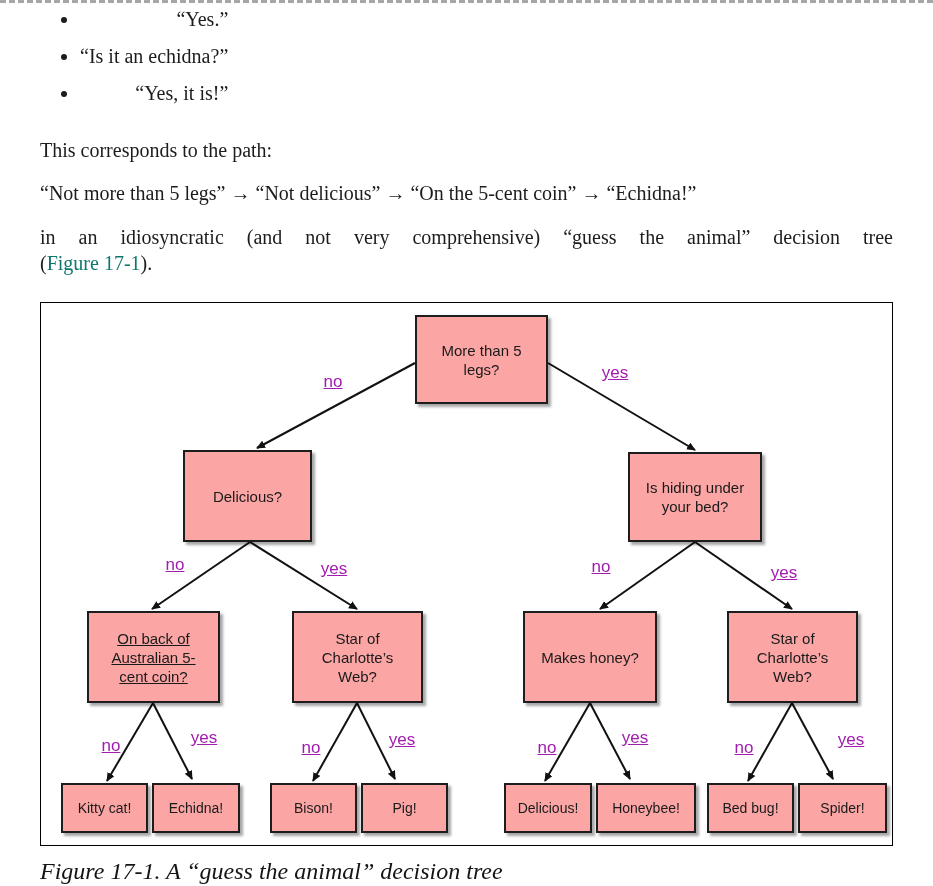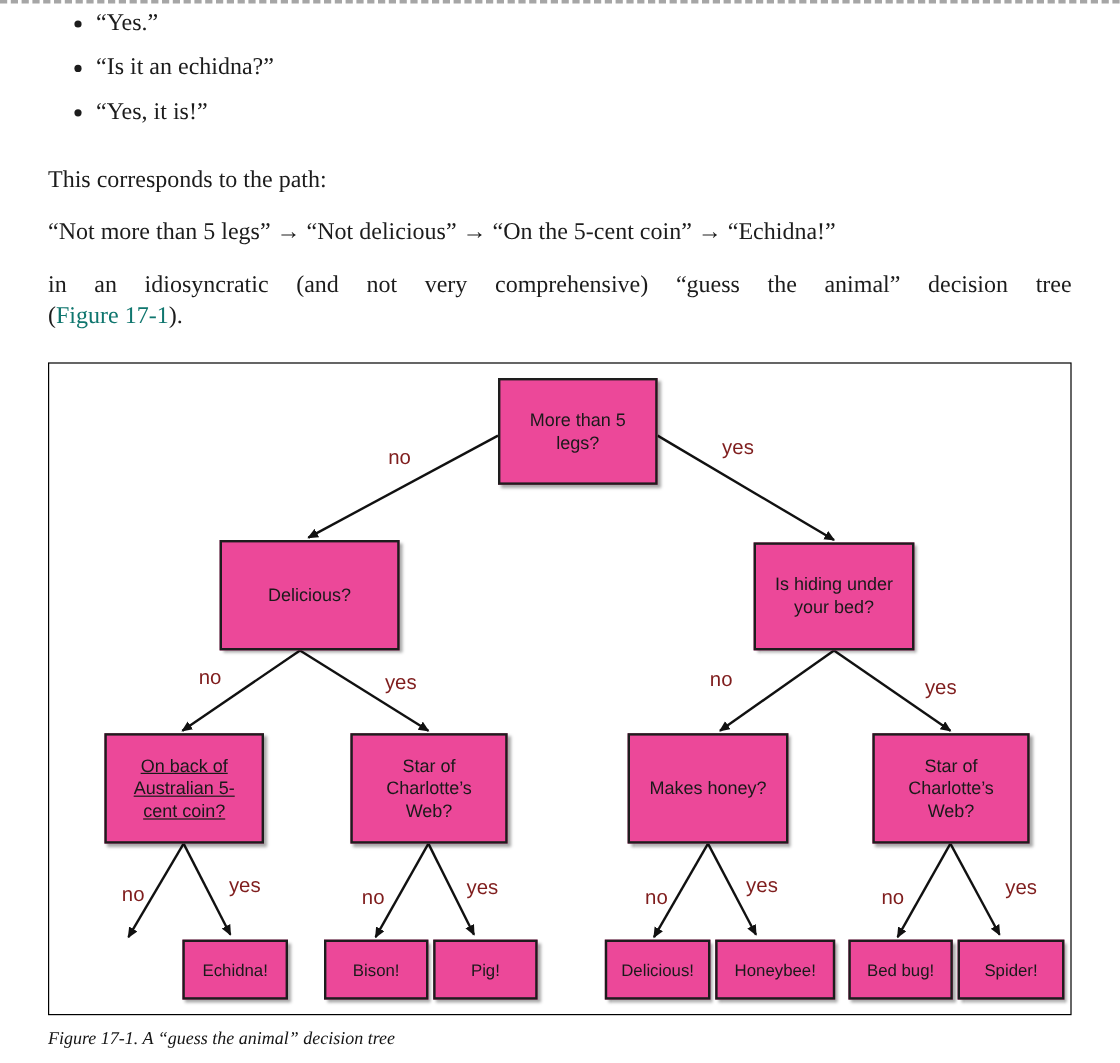--- a/index.html
+++ b/index.html
@@ -2,48 +2,48 @@
 <html><head>
 <meta charset="utf-8">
 <style>
   html,body{margin:0;padding:0;}
   body{
     width:933px;height:886px;background:#ffffff;color:#1c1c1c;
     font-family:"Liberation Serif",serif;position:relative;overflow:hidden;
   }
   .top-dash{position:absolute;top:0;left:0;width:933px;height:0;border-top:3px dashed #a6a6a6;}
   ul.bullets{position:absolute;top:8px;left:44px;margin:0;padding:0 0 0 36px;font-size:20px;list-style:disc outside;}
-  ul.bullets li{margin:0 0 15px 0;line-height:22px;}
+  ul.bullets li{margin:0 0 15px 0;line-height:22px;text-align:right;}
   p.para{position:absolute;left:40px;margin:0;font-size:20px;line-height:26px;}
   .p-intro{top:137px;}
   .p-path{top:180px;}
   .p-fig{top:224px;width:853px;line-height:28px;}
   .p-fig .j1{display:block;text-align:justify;text-align-last:justify;}
   .p-fig .j2{display:block;}
   a.figlink{color:#0f766e;text-decoration:none;cursor:pointer;}
   .figure{
     position:absolute;left:40px;top:302px;width:851px;height:542px;
     border:1.5px solid #000;background:#fff;
   }
   .arrows{position:absolute;left:0;top:0;}
   .node{
-    position:absolute;box-sizing:border-box;background:#ec4899;border:2px solid #1d1d1d;
+    position:absolute;box-sizing:border-box;background:#fca5a5;border:2px solid #1d1d1d;
     box-shadow:2.5px 2.5px 2.5px rgba(0,0,0,0.35);
     display:flex;flex-direction:column;align-items:center;justify-content:center;
     text-align:center;font-family:"Liberation Sans",sans-serif;font-size:15px;
     line-height:19px;color:#1a1a1a;padding:2px 3px;
   }
   .node .nline{display:block;white-space:nowrap;}
   .node .italic{}
   .leaf{font-size:14px;line-height:17px;}
   .elabel{
     position:absolute;transform:translate(-50%,-50%);
-    font-family:"Liberation Sans",sans-serif;font-size:17px;color:#7f1d1d;white-space:nowrap;
+    font-family:"Liberation Sans",sans-serif;font-size:17px;color:#a21caf;white-space:nowrap;text-decoration:underline;
   }
-  .caption{position:absolute;left:40px;top:858px;margin:0;font-size:15px;font-style:italic;color:#141414;}
+  .caption{position:absolute;left:40px;top:858px;margin:0;font-size:24px;font-style:italic;color:#141414;}
 </style>
 </head>
 <body>
 
 <div class="top-dash"></div>
 
 <ul class="bullets">
   <li>“Yes.”</li>
   <li>“Is it an echidna?”</li>
   <li>“Yes, it is!”</li>
@@ -81,21 +81,21 @@
       <line x1="751" y1="400" x2="707" y2="478"></line>
       <line x1="751" y1="400" x2="792" y2="476"></line>
     </g>
   </svg>
 
   <div class="node" style="left:374px;top:12px;width:133px;height:89px;">
     <span class="nline">More than 5</span>
     <span class="nline">legs?</span>
   </div>
 
-  <div class="node" style="left:142px;top:147px;width:150px;height:92px;">
+  <div class="node" style="left:142px;top:147px;width:129px;height:92px;">
     <span class="nline">Delicious?</span>
   </div>
 
   <div class="node" style="left:587px;top:149px;width:134px;height:90px;">
     <span class="nline">Is hiding under</span>
     <span class="nline">your bed?</span>
   </div>
 
   <div class="node" style="left:46px;top:308px;width:133px;height:92px;text-decoration:underline;">
     <span class="nline">On back of</span>
@@ -112,20 +112,23 @@
   <div class="node" style="left:482px;top:308px;width:134px;height:92px;text-align:right;">
     <span class="nline">Makes honey?</span>
   </div>
 
   <div class="node" style="left:686px;top:308px;width:131px;height:92px;">
     <span class="nline">Star of</span>
     <span class="nline italic">Charlotte’s</span>
     <span class="nline italic">Web?</span>
   </div>
 
+  <div class="node leaf" style="left:20px;top:480px;width:87px;height:50px;">
+    <span class="nline">Kitty cat!</span>
+  </div>
   <div class="node leaf" style="left:111px;top:480px;width:88px;height:50px;">
     <span class="nline">Echidna!</span>
   </div>
   <div class="node leaf" style="left:229px;top:480px;width:87px;height:50px;">
     <span class="nline">Bison!</span>
   </div>
   <div class="node leaf" style="left:320px;top:480px;width:87px;height:50px;">
     <span class="nline">Pig!</span>
   </div>
   <div class="node leaf" style="left:463px;top:480px;width:88px;height:50px;">

